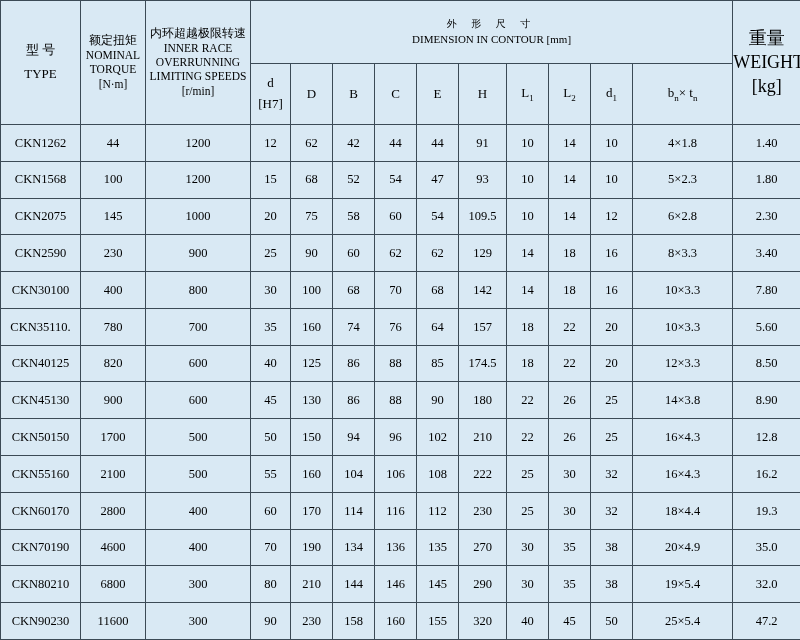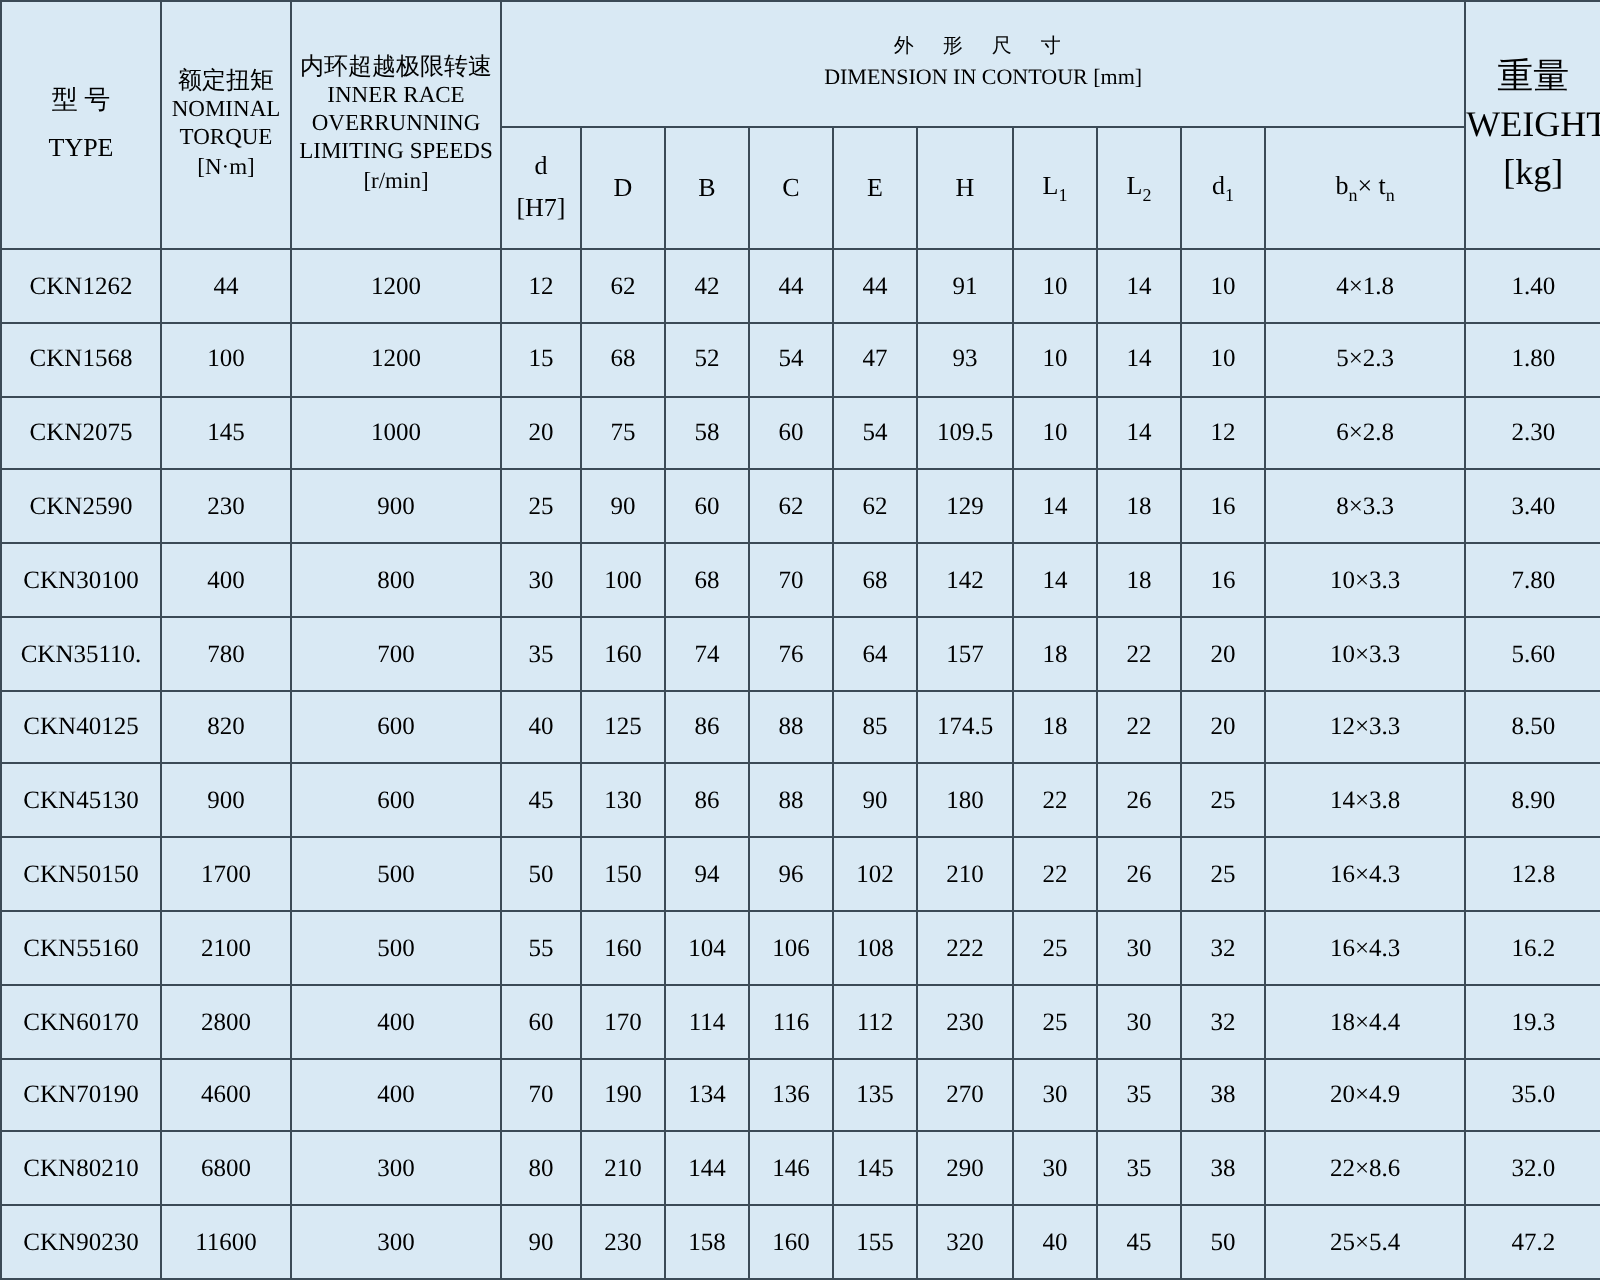--- a/index.html
+++ b/index.html
@@ -338,21 +338,21 @@
           <td class="data">300</td>
           <td class="data">80</td>
           <td class="data">210</td>
           <td class="data">144</td>
           <td class="data">146</td>
           <td class="data">145</td>
           <td class="data">290</td>
           <td class="data">30</td>
           <td class="data">35</td>
           <td class="data">38</td>
-          <td class="data">22×8.6</td>
+          <td class="data">19×5.4</td>
           <td class="data">32.0</td>
         </tr>
         <tr class="rowh">
           <td class="data model">CKN90230</td>
           <td class="data">11600</td>
           <td class="data">300</td>
           <td class="data">90</td>
           <td class="data">230</td>
           <td class="data">158</td>
           <td class="data">160</td>

